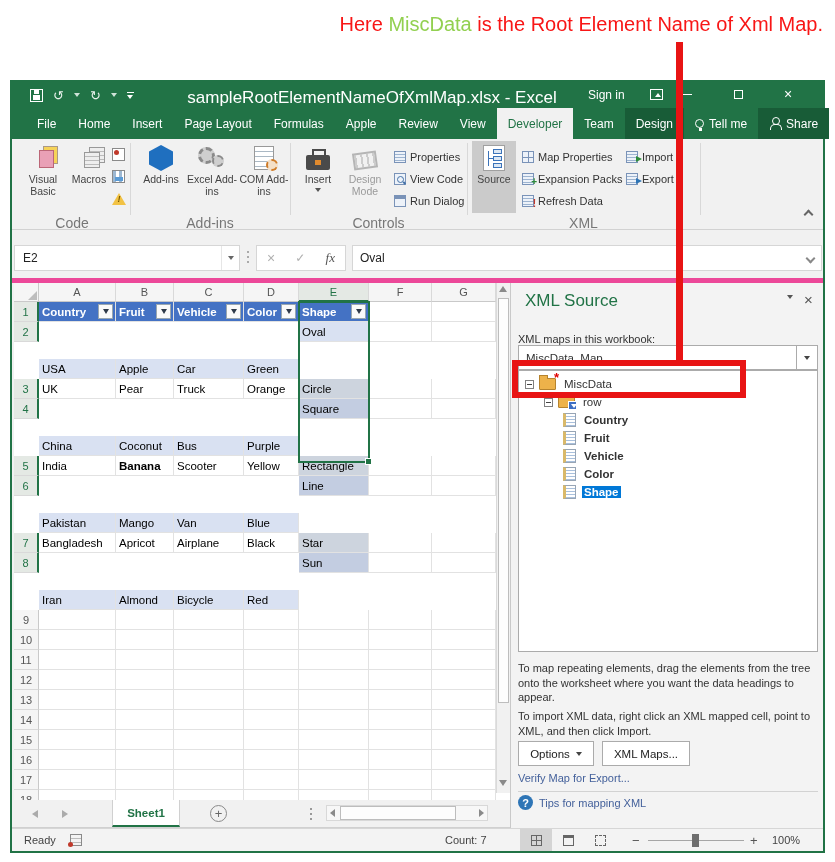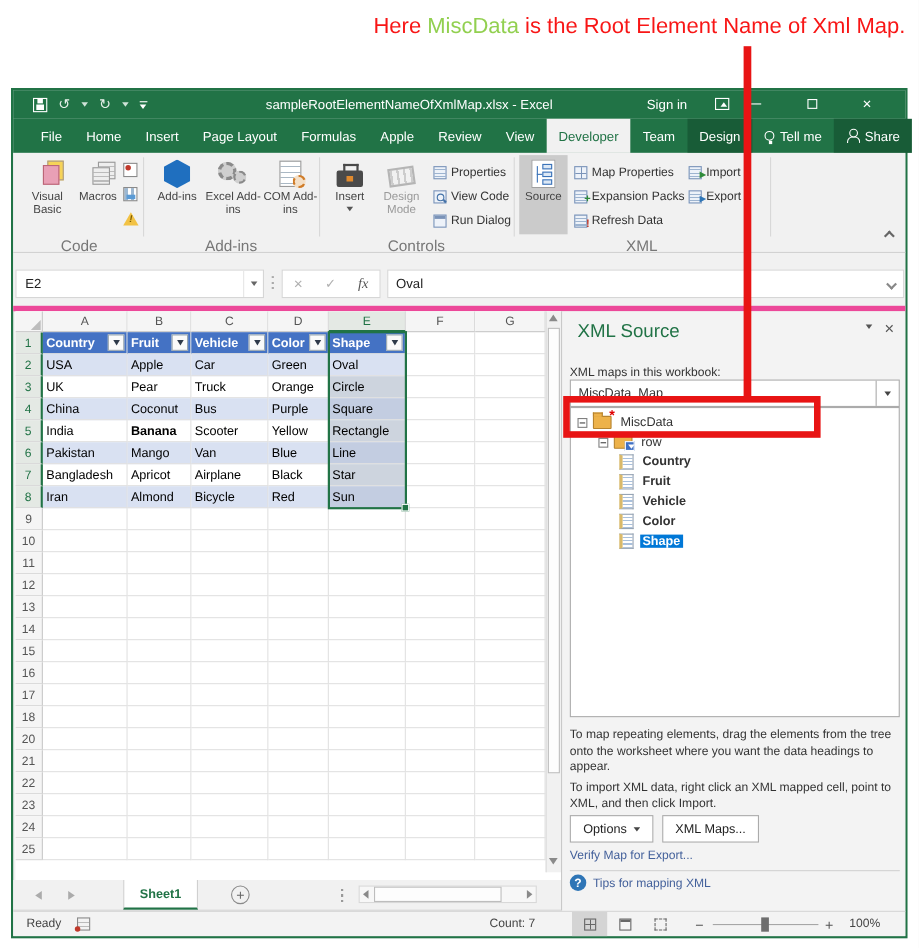--- a/index.html
+++ b/index.html
@@ -9,21 +9,21 @@
   .annotation { position:absolute; top:13px; right:12px; font-size:20px; color:#F81616; white-space:nowrap; }
   .annotation .hl { color:#92D050; }
   .red-line { position:absolute; left:676px; top:42px; width:7px; height:320px; background:#E81414; z-index:60; }
   .red-rect { position:absolute; left:512px; top:360px; width:234px; height:38px; border:6px solid #E81414; z-index:60; }
 
   
   .window { position:absolute; left:10px; top:80px; width:815px; height:773px; border:2px solid #217346; background:#F1F1F1; }
 
   
   .titlebar { position:absolute; left:0; top:0; width:811px; height:26px; background:#217346; color:#fff; }
-  .titlebar .ttxt { position:absolute; left:160px; top:6px; width:400px; text-align:center; font-size:12px; }
+  .titlebar .ttxt { position:absolute; left:160px; top:6px; width:400px; text-align:center; font-size:17px; }
   .signin { position:absolute; left:576px; top:6px; font-size:12px; }
   .qat { position:absolute; top:0; left:0; height:26px; display:flex; align-items:center; gap:10px; padding-left:18px; }
   .save-ic { width:13px; height:13px; border:1px solid #fff; position:relative; }
   .save-ic::before { content:""; position:absolute; left:3px; top:0; width:5px; height:4px; background:#fff; }
   .save-ic::after  { content:""; position:absolute; left:2px; bottom:1px; width:7px; height:5px; background:#fff; }
   .undo-ic::after { content:"↺"; font-size:13px; color:#E6F0EA; }
   .redo-ic::after { content:"↻"; font-size:13px; color:#E6F0EA; }
   .qdd { display:inline-flex; flex-direction:column; align-items:center; }
   .qdd .bar { width:7px; height:1px; background:#fff; margin-bottom:2px; }
   .tri-d { width:0; height:0; border-left:3.5px solid transparent; border-right:3.5px solid transparent; border-top:4.5px solid #fff; }
@@ -123,21 +123,21 @@
   .grid { position:absolute; left:2px; top:201px; width:496px; height:517px; background:#fff; overflow:hidden; font-size:11.5px; }
   .g-row { display:flex; }
   .g-corner { width:25px; height:19px; background:#F5F5F5; border-right:1px solid #C9C9C9; border-bottom:1px solid #C9C9C9; position:relative; flex:none; }
   .g-corner::after { content:""; position:absolute; right:1px; bottom:1px; border-left:9px solid transparent; border-bottom:9px solid #BDBDBD; }
   .g-colhead { height:19px; background:#F5F5F5; border-right:1px solid #D9D9D9; border-bottom:1px solid #C9C9C9; color:#555; font-size:11px; display:flex; align-items:center; justify-content:center; flex:none; }
   .g-colhead.sel { background:#E4E9E4; border-bottom:2px solid #217346; color:#217346; }
   .g-rowhead { width:25px; height:20px; background:#F5F5F5; border-right:1px solid #C9C9C9; border-bottom:1px solid #D9D9D9; color:#555; font-size:11px; display:flex; align-items:center; justify-content:center; flex:none; }
   .g-rowhead.sel { background:#E4E9E4; border-right:2px solid #217346; color:#217346; }
   .g-cell { height:20px; border-right:1px solid #E2E2E2; border-bottom:1px solid #E2E2E2; display:flex; align-items:center; padding:0 3px; color:#000; white-space:nowrap; overflow:hidden; flex:none; }
   .g-cell.th { background:#4472C4; color:#fff; font-weight:bold; justify-content:space-between; padding-right:2px; }
-  .g-cell.banded { background:#D9E1F2; }
+  .g-cell.banded { background:#D9E1F2;margin-top:37px; }
   .g-cell.selact { background:#D9E1F2; }
   .g-cell.selodd { background:#CDD4DE; }
   .g-cell.seleven { background:#C3CDE1; }
   .filterbtn { width:15px; height:15px; background:#FAFAFA; border:1px solid #9AA7B0; display:flex; align-items:center; justify-content:center; flex:none; }
   .filterbtn::after { content:""; width:0; height:0; border-left:3.5px solid transparent; border-right:3.5px solid transparent; border-top:5px solid #2F3A4A; }
   .sel-overlay { position:absolute; left:284px; top:18px; width:72px; height:162px; border:2px solid #217346; pointer-events:none; }
   .sel-overlay::after { content:""; position:absolute; right:-4px; bottom:-4px; width:5px; height:5px; background:#217346; border:1px solid #fff; }
   .vscroll { position:absolute; left:482px; top:0; width:14px; height:510px; background:#F1F1F1; border-left:1px solid #DADADA; }
   .sb-btn { position:absolute; left:2px; width:9px; height:9px; }
   .tri-up-g { width:0; height:0; border-left:4.5px solid transparent; border-right:4.5px solid transparent; border-bottom:6px solid #8A8A8A; }

